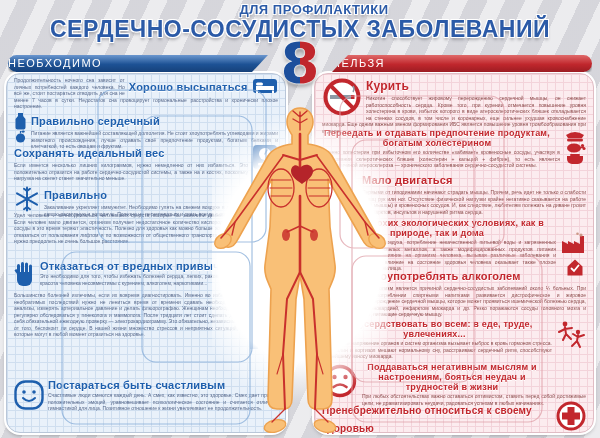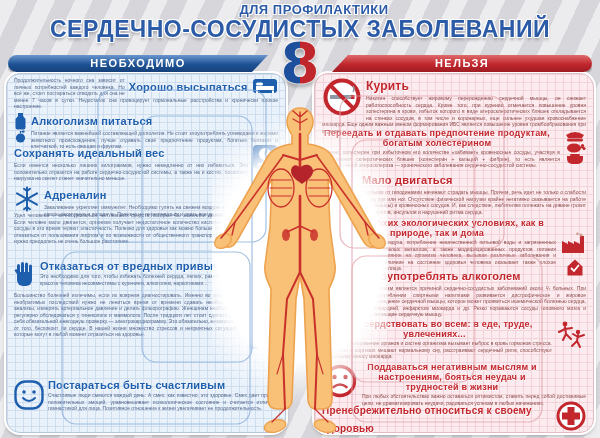--- a/index.html
+++ b/index.html
@@ -10,21 +10,21 @@
     background-image:repeating-linear-gradient(115deg,rgba(255,255,255,.45) 0 16px,rgba(205,205,212,.45) 16px 34px);
   }
   
   .title{position:absolute;top:3px;left:0;width:100%;text-align:center;z-index:8;
     color:#2b5aa7;font-weight:bold;line-height:1.1;letter-spacing:.5px;
     text-shadow:-1px -1px 0 #fff,1px -1px 0 #fff,-1px 1px 0 #fff,1px 1px 0 #fff,0 3px 3px rgba(60,60,70,.35);}
   .title .t1{font-size:13px;display:block;padding-left:28px;}
   .title .t2{font-size:23px;display:block;}
   
   .banner{position:absolute;top:55px;height:17px;width:260px;z-index:7;
-    color:#fff;font-size:11px;font-weight:bold;letter-spacing:1.5px;text-align:center;line-height:17px;
+    color:#fff;font-size:11px;font-weight:normal;letter-spacing:1.5px;text-align:left;line-height:17px;
     box-shadow:0 2px 2px rgba(0,0,0,.35);}
   .banner.blue{left:8px;background:linear-gradient(#6b97cf,#1d5295 55%,#16417a);
     border-radius:9px 0 0 9px;clip-path:polygon(0 0,100% 0,calc(100% - 16px) 100%,0 100%);}
   .banner.red{left:332px;background:linear-gradient(#e06a6a,#c0272d 55%,#9d1c22);
     border-radius:0 9px 9px 0;clip-path:polygon(16px 0,100% 0,100% 100%,0 100%);}
   
   .eight{position:absolute;left:276px;top:34px;width:48px;height:62px;z-index:9;}
   .eight span{position:absolute;left:0;top:0;width:100%;text-align:center;
     font-size:56px;font-weight:bold;line-height:58px;font-family:"DejaVu Sans",sans-serif;}
   .eight .halo{color:#fff;text-shadow:0 0 3px #fff,0 0 2px #fff,0 3px 4px rgba(0,0,0,.35);}
@@ -100,21 +100,21 @@
       <p>Продолжительность ночного сна зависит от личных потребностей каждого человека. Но всё же, стоит постараться отводить для сна не менее 7 часов в сутки. Недостаток сна провоцирует гормональные расстройства и хронически плохое настроение.</p>
     </div>
 
     <div class="item li2">
       <svg class="fl" width="13" height="32" viewBox="0 0 13 32">
           <path d="M4 1h5v3l2.5 3v8.5a2 2 0 0 1-2 2h-6a2 2 0 0 1-2-2V7L4 4z" fill="#1e5fad"></path>
           <circle cx="6.5" cy="26" r="4.6" fill="#1e5fad"></circle>
           <path d="M6.5 21.5V19" stroke="#1e5fad" stroke-width="1.2" fill="none"></path>
           <path d="M7 19.5q3-2 4 .5q-3 1.5-4-.5z" fill="#1e5fad"></path>
         </svg>
-      <span class="hd fs11">Алкоголизм питаться</span>
+      <span class="hd fs11">Правильно сердечный</span>
       <p>Питание является важнейшей составляющей долголетия. Не стоит злоупотреблять углеводами и жирами животного происхождения, лучше отдавать своё предпочтение продуктам, богатым белками и клетчаткой, то есть овощам и фруктам.</p>
     </div>
 
     <div class="item li3">
       <svg class="fr" width="26" height="26" viewBox="0 0 26 26">
           <rect x="1" y="1" width="24" height="24" rx="4" fill="#1e5fad"></rect>
           <circle cx="13" cy="10" r="6" fill="#fff"></circle>
           <path d="M13 10l2-4" stroke="#1e5fad" stroke-width="1.6" fill="none" stroke-linecap="round"></path>
           <rect x="6" y="19" width="14" height="2.5" rx="1" fill="#fff"></rect>
         </svg>
@@ -127,21 +127,21 @@
           <g stroke="#1e5fad" stroke-width="2" stroke-linecap="round">
             <line x1="13" y1="1.5" x2="13" y2="24.5"></line>
             <line x1="3" y1="7.3" x2="23" y2="18.7"></line>
             <line x1="3" y1="18.7" x2="23" y2="7.3"></line>
             <line x1="13" y1="5" x2="10" y2="2.8"></line>
             <line x1="13" y1="5" x2="16" y2="2.8"></line>
             <line x1="13" y1="21" x2="10" y2="23.2"></line>
             <line x1="13" y1="21" x2="16" y2="23.2"></line>
           </g>
         </svg>
-      <span class="hd fs11">Адреналин</span>
+      <span class="hd fs11">Правильно</span>
       <p>Закаливание укрепляет иммунитет. Необходимо гулять на свежем воздухе в любую погоду, даже в самую пасмурную и холодную. Полезно не перегреваться и спать всегда с открытой форточкой.</p>
     </div>
 
     <div class="item li5">
       <svg class="fr" width="40" height="28" viewBox="0 0 40 28">
           <g fill="none" stroke="#1e5fad" stroke-width="1.8" stroke-linecap="round">
             <circle cx="7" cy="3.5" r="2.2" fill="#1e5fad" stroke="none"></circle>
             <path d="M7 6l3 5-2 6M10 11l-6 2M8 17l-4 4M10 17l3 4"></path>
             <circle cx="25" cy="23" r="4"></circle>
             <circle cx="36" cy="23" r="4"></circle>

